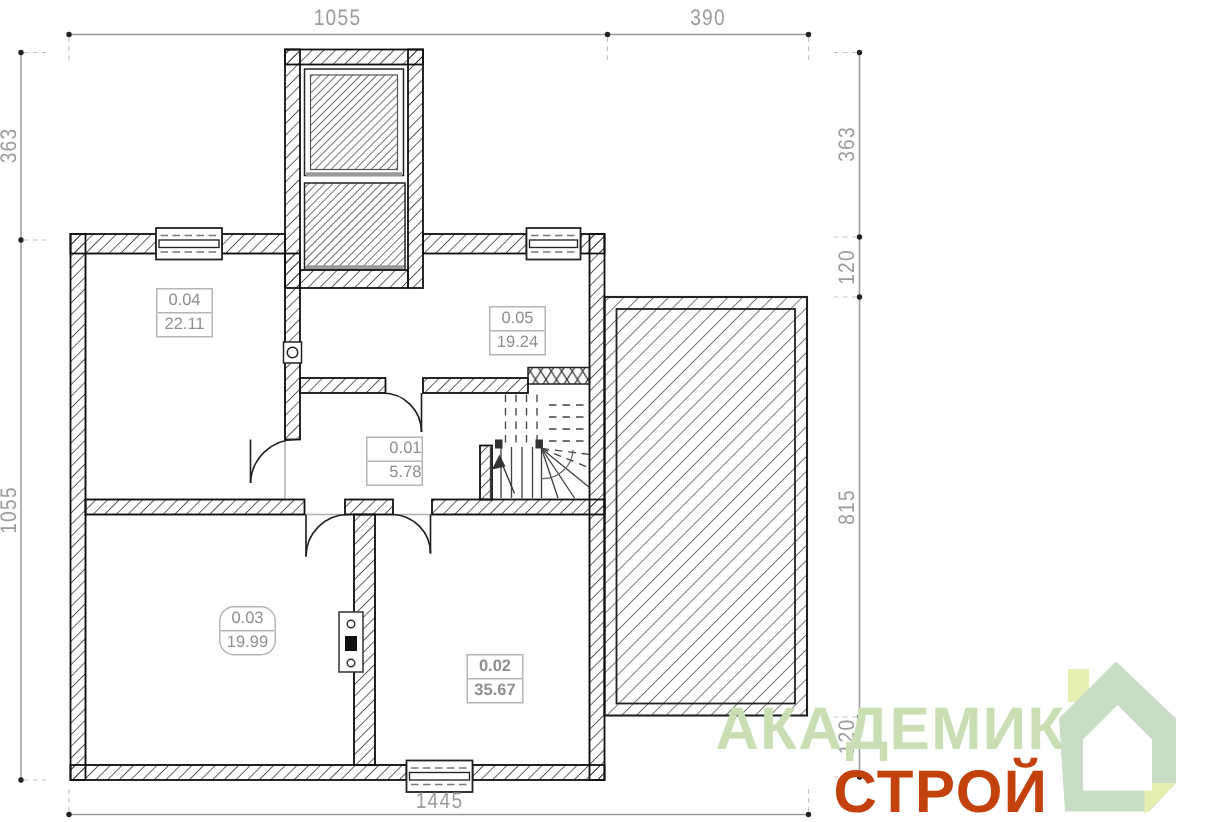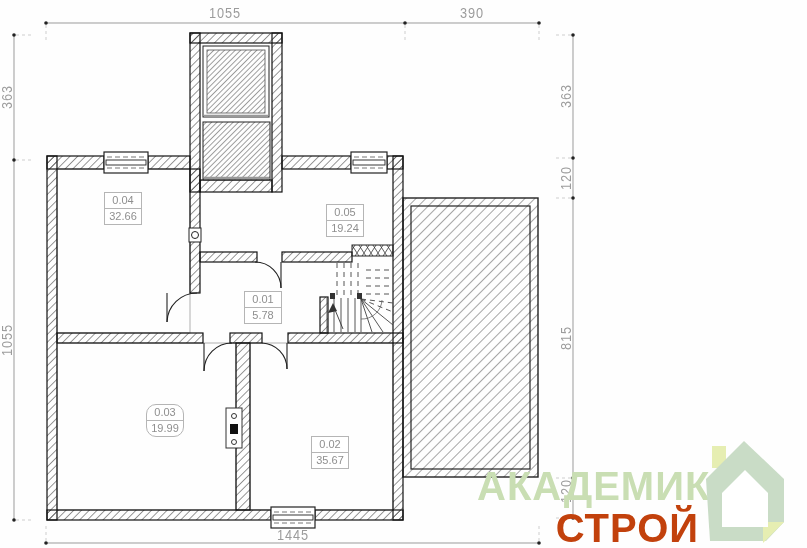--- a/index.html
+++ b/index.html
@@ -197,35 +197,35 @@
         <circle cx="573" cy="198" r="1.8"></circle>
       <circle cx="573" cy="478" r="1.8"></circle>
         <circle cx="573" cy="518" r="1.8"></circle>
       <circle cx="46" cy="543" r="1.8"></circle>
         <circle cx="539" cy="543" r="1.8"></circle>
     </g>
   </svg>
 
   <div class="rlabel" style="left:104px;top:192px;">
     <div class="num">0.04</div>
-    <div class="area">32.66</div>
+    <div class="area">22.11</div>
   </div>
   <div class="rlabel" style="left:326px;top:204px;">
     <div class="num">0.05</div>
     <div class="area">19.24</div>
   </div>
-  <div class="rlabel" style="left:244px;top:291px;">
+  <div class="rlabel" style="left:244px;top:291px;text-align:right;">
     <div class="num">0.01</div>
     <div class="area">5.78</div>
   </div>
   <div class="rlabel" style="left:146px;top:404px;border-radius:10px;">
     <div class="num">0.03</div>
     <div class="area">19.99</div>
   </div>
-  <div class="rlabel" style="left:311px;top:436px;">
+  <div class="rlabel" style="left:311px;top:436px;font-weight:bold;">
     <div class="num">0.02</div>
     <div class="area">35.67</div>
   </div>
 
   <div class="dim" style="left:225px;top:12px;">1055</div>
   <div class="dim" style="left:472px;top:12px;">390</div>
   <div class="dim vert" style="left:6px;top:97px;">363</div>
   <div class="dim vert" style="left:6px;top:340px;">1055</div>
   <div class="dim vert" style="left:565px;top:96px;">363</div>
   <div class="dim vert" style="left:565px;top:178px;">120</div>

